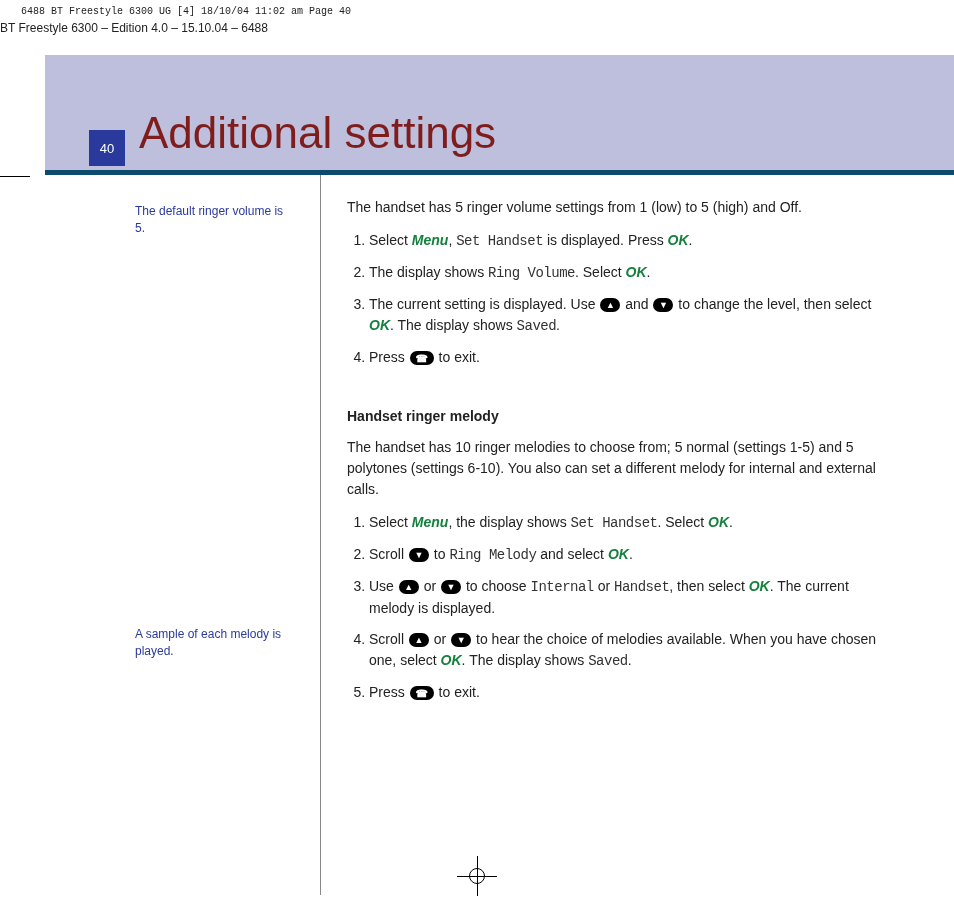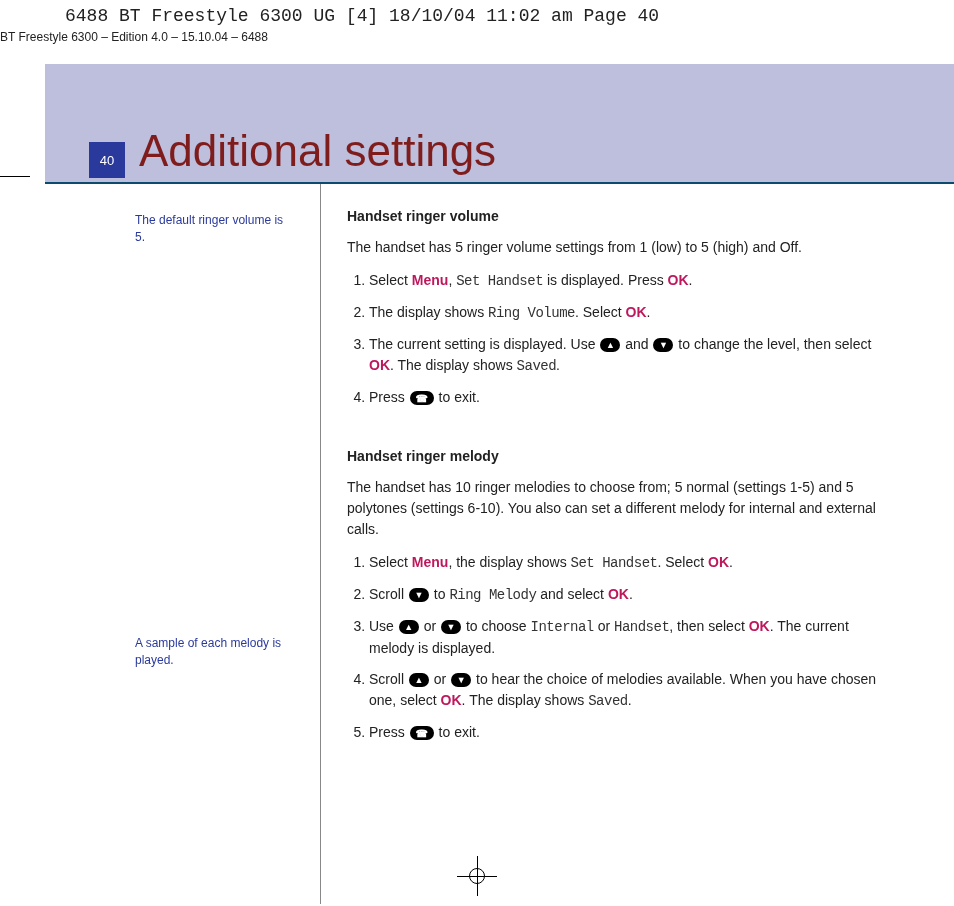--- a/index.html
+++ b/index.html
@@ -6,40 +6,39 @@
     body {
       font-family: Arial, Helvetica, sans-serif;
       width: 954px;
       height: 906px;
       background: #fff;
       position: relative;
       color: #222;
     }
     .print-meta {
       font-family: "Courier New", monospace;
-      font-size: 18px;
+      font-size: 10px;
       padding: 6px 8px 2px 21px;
-      margin-left: 44px;
     }
     .edition {
       text-align: left;
       font-size: 12px;
       padding: 2px 0 6px 0;
     }
     .crop-h { position: absolute; left: 0; width: 30px; height: 1px; background: #000; top: 176px; }
     .header-band {
       position: relative;
       margin-left: 45px;
       margin-top: 14px;
       height: 120px;
       background: #bdbfdc;
-      border-bottom: 2px solid #0c4a6e;
+      border-bottom: 5px solid #0c4a6e;
       display: flex;
       align-items: flex-end;
-      padding-bottom: 6px;
+      padding-bottom: 12px;
     }
     .page-box {
       width: 36px;
       height: 36px;
       background: #2a3a9c;
       color: #fff;
       font-size: 13px;
       display: flex;
       align-items: center;
       justify-content: center;
@@ -80,21 +79,21 @@
       line-height: 1.5;
       color: #222;
     }
     .section-head {
       font-weight: bold;
       margin-bottom: 10px;
     }
     .intro { margin-bottom: 12px; }
     .num-list { list-style: decimal; padding-left: 22px; }
     .num-list li { margin-bottom: 10px; }
-    .ok { color: #be185d; font-weight: bold; }
+    .ok { color: #15803d; font-weight: bold; font-style: italic; }
     .lcd { font-family: "Courier New", monospace; letter-spacing: -0.5px; color: #333; }
     .icon {
       display: inline-flex;
       vertical-align: middle;
       width: 20px; height: 14px;
       background: #000;
       border-radius: 7px;
       position: relative;
       align-items: center;
       justify-content: center;
@@ -146,21 +145,20 @@
   <div class="side-col">
     <div class="side-note">The default ringer volume is 5.</div>
     <div class="side-gap1"></div>
     <div class="side-gap2"></div>
     <div class="side-note">A sample of each melody is played.</div>
   </div>
 
   <div class="divider"></div>
 
   <div class="main-col">
-    <div class="section-head">Handset ringer volume</div>
     <div class="intro">The handset has 5 ringer volume settings from 1 (low) to 5 (high) and Off.</div>
     <ol class="num-list">
       <li>
         <span>Select </span><span class="ok">Menu</span><span>, </span><span class="lcd">Set Handset</span><span> is displayed. Press </span><span class="ok">OK</span><span>.</span>
       </li>
       <li>
         <span>The display shows </span><span class="lcd">Ring Volume</span><span>. Select </span><span class="ok">OK</span><span>.</span>
       </li>
       <li>
         <span>The current setting is displayed. Use </span><span class="icon up"></span><span> and </span><span class="icon down"></span><span> to change the level, then select </span><span class="ok">OK</span><span>. The display shows </span><span class="lcd">Saved</span><span>.</span>

